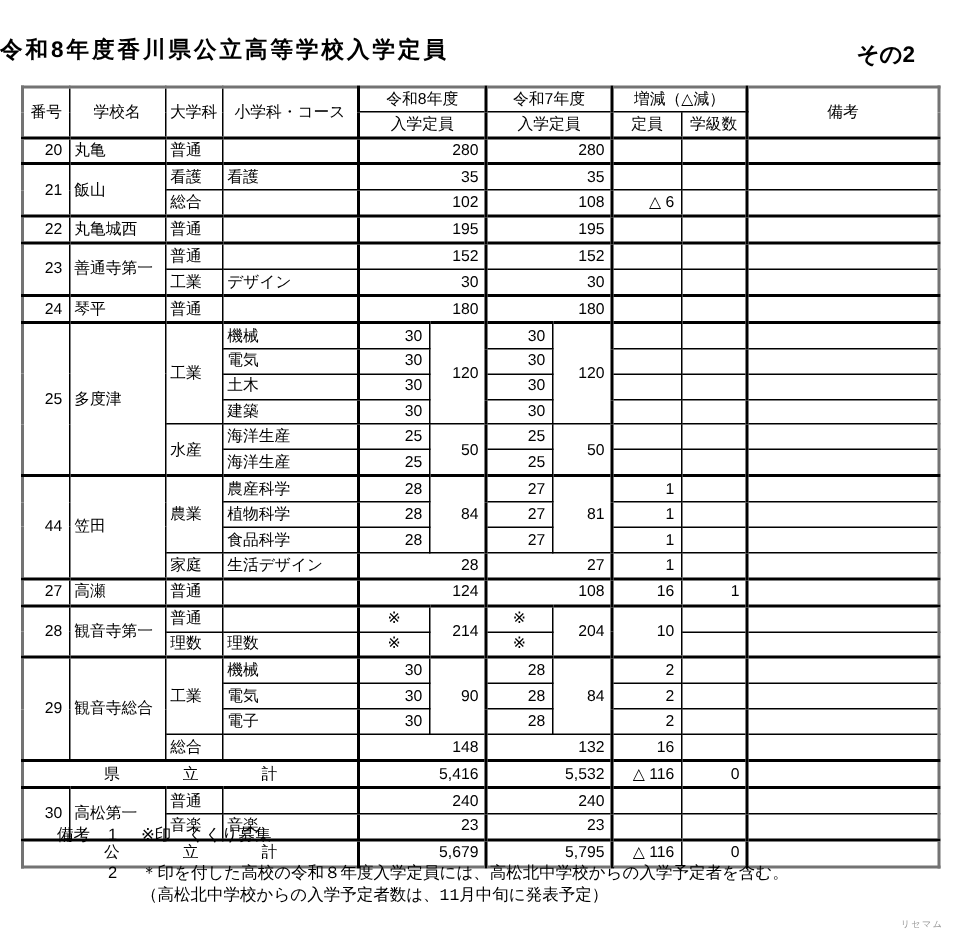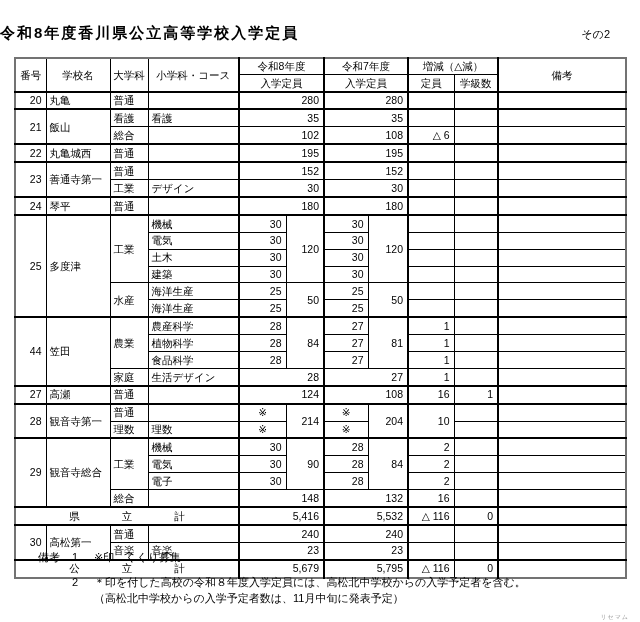--- a/index.html
+++ b/index.html
@@ -6,21 +6,21 @@
   body {
     width:640px; height:622px; background:#ffffff; position:relative;
     font-family:"Liberation Sans","DejaVu Sans",sans-serif; color:#000;
     overflow:hidden;
   }
   .title {
     position:absolute; top:24px; left:0; width:610px; text-align:left;
     font-size:15px; font-weight:bold; letter-spacing:2px; white-space:nowrap;
   }
   .page-label {
-    position:absolute; top:27px; right:30px; font-size:11px; font-weight:normal;
+    position:absolute; top:27px; right:30px; font-size:15px; font-weight:bold;
   }
   table.main {
     position:absolute; top:57px; left:14px; width:611px;
     border-collapse:collapse; table-layout:fixed;
     border:2px solid #737373;
   }
   .main th, .main td {
     border:1px solid #000; padding:0; height:15.9px;
     font-size:10.5px; font-weight:normal; line-height:1;
     white-space:nowrap; overflow:hidden; text-align:center; vertical-align:middle;
@@ -369,21 +369,21 @@
   <div class="note-row">
     <span class="note-label">備考</span>
     <span class="note-num">1</span>
     <span>※印　くくり募集</span>
   </div>
   <div class="note-row second">
     <span class="note-label"></span>
     <span class="note-num">2</span>
     <span>
       <span style="display:block;text-align:center;">＊印を付した高校の令和８年度入学定員には、高松北中学校からの入学予定者を含む。</span>
-      <span style="display:block;">（高松北中学校からの入学予定者数は、11月中旬に発表予定）</span>
+      <span style="display:block;font-family:Liberation Mono, monospace;">（高松北中学校からの入学予定者数は、11月中旬に発表予定）</span>
     </span>
   </div>
 </div>
 
 <div class="logo" style="color: rgb(154, 154, 154);">
   <span class="logo-ruby">リセマム</span>
   <span class="logo-text"><span>ReseMom</span><span>.</span></span>
 </div>
 
 </body></html>

